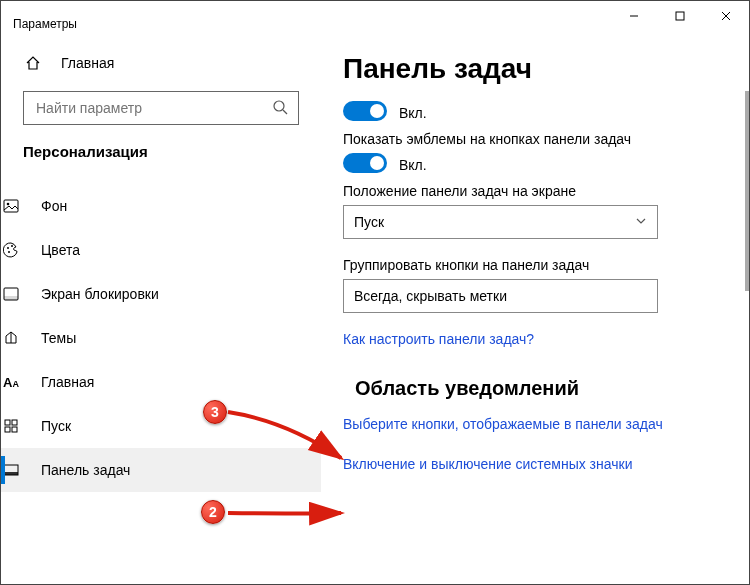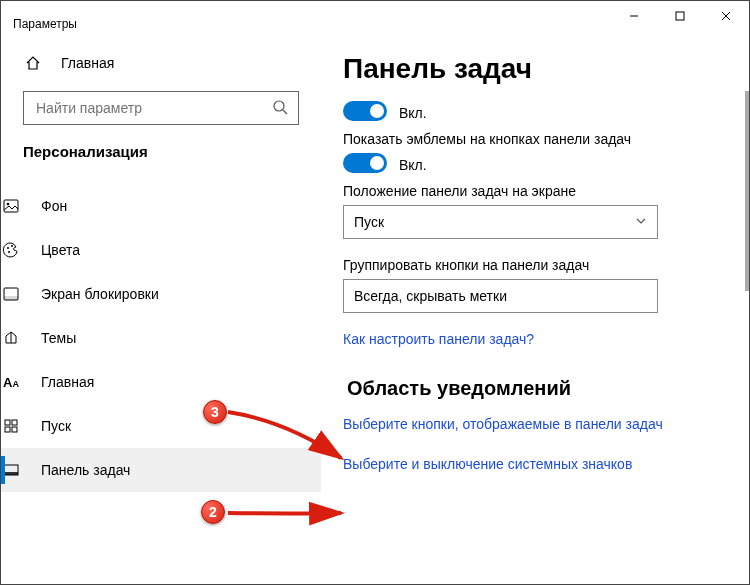--- a/index.html
+++ b/index.html
@@ -156,21 +156,21 @@
     display: flex;
     align-items: center;
     padding: 0 10px;
     width: 315px;
     justify-content: space-between;
     margin-bottom: 18px;
   }
   .subheading {
     font-size: 20px;
     font-weight: 600;
-    margin: 30px 0 16px 4px;
+    margin: 30px 0 16px 12px;
   }
   .link {
     color: #1d4ed8;
     margin-bottom: 24px;
     display: block;
   }
   .scrollbar {
     position: absolute;
     right: 0;
     top: 60px;
@@ -339,21 +339,21 @@
         <div class="label-block">Группировать кнопки на панели задач</div>
         <div class="select" style="width:315px">
           <span>Всегда, скрывать метки</span>
         </div>
 
         <span class="link">Как настроить панели задач?</span>
 
         <h2 class="subheading">Область уведомлений</h2>
 
         <span class="link">Выберите кнопки, отображаемые в панели задач</span>
-        <span class="link">Выберите и выключение системных значков</span>
+        <span class="link">Включение и выключение системных значки</span>
       </div>
     </div>
   </div>
 
   <div class="callout" style="left:202px; top:399px">3</div>
   <div class="callout" style="left:200px; top:499px">2</div>
 
   <svg class="arrow" style="left:215px; top:395px" width="140" height="80">
     <defs>
         <marker id="ah1" markerWidth="10" markerHeight="10" refX="8" refY="3" orient="auto">

